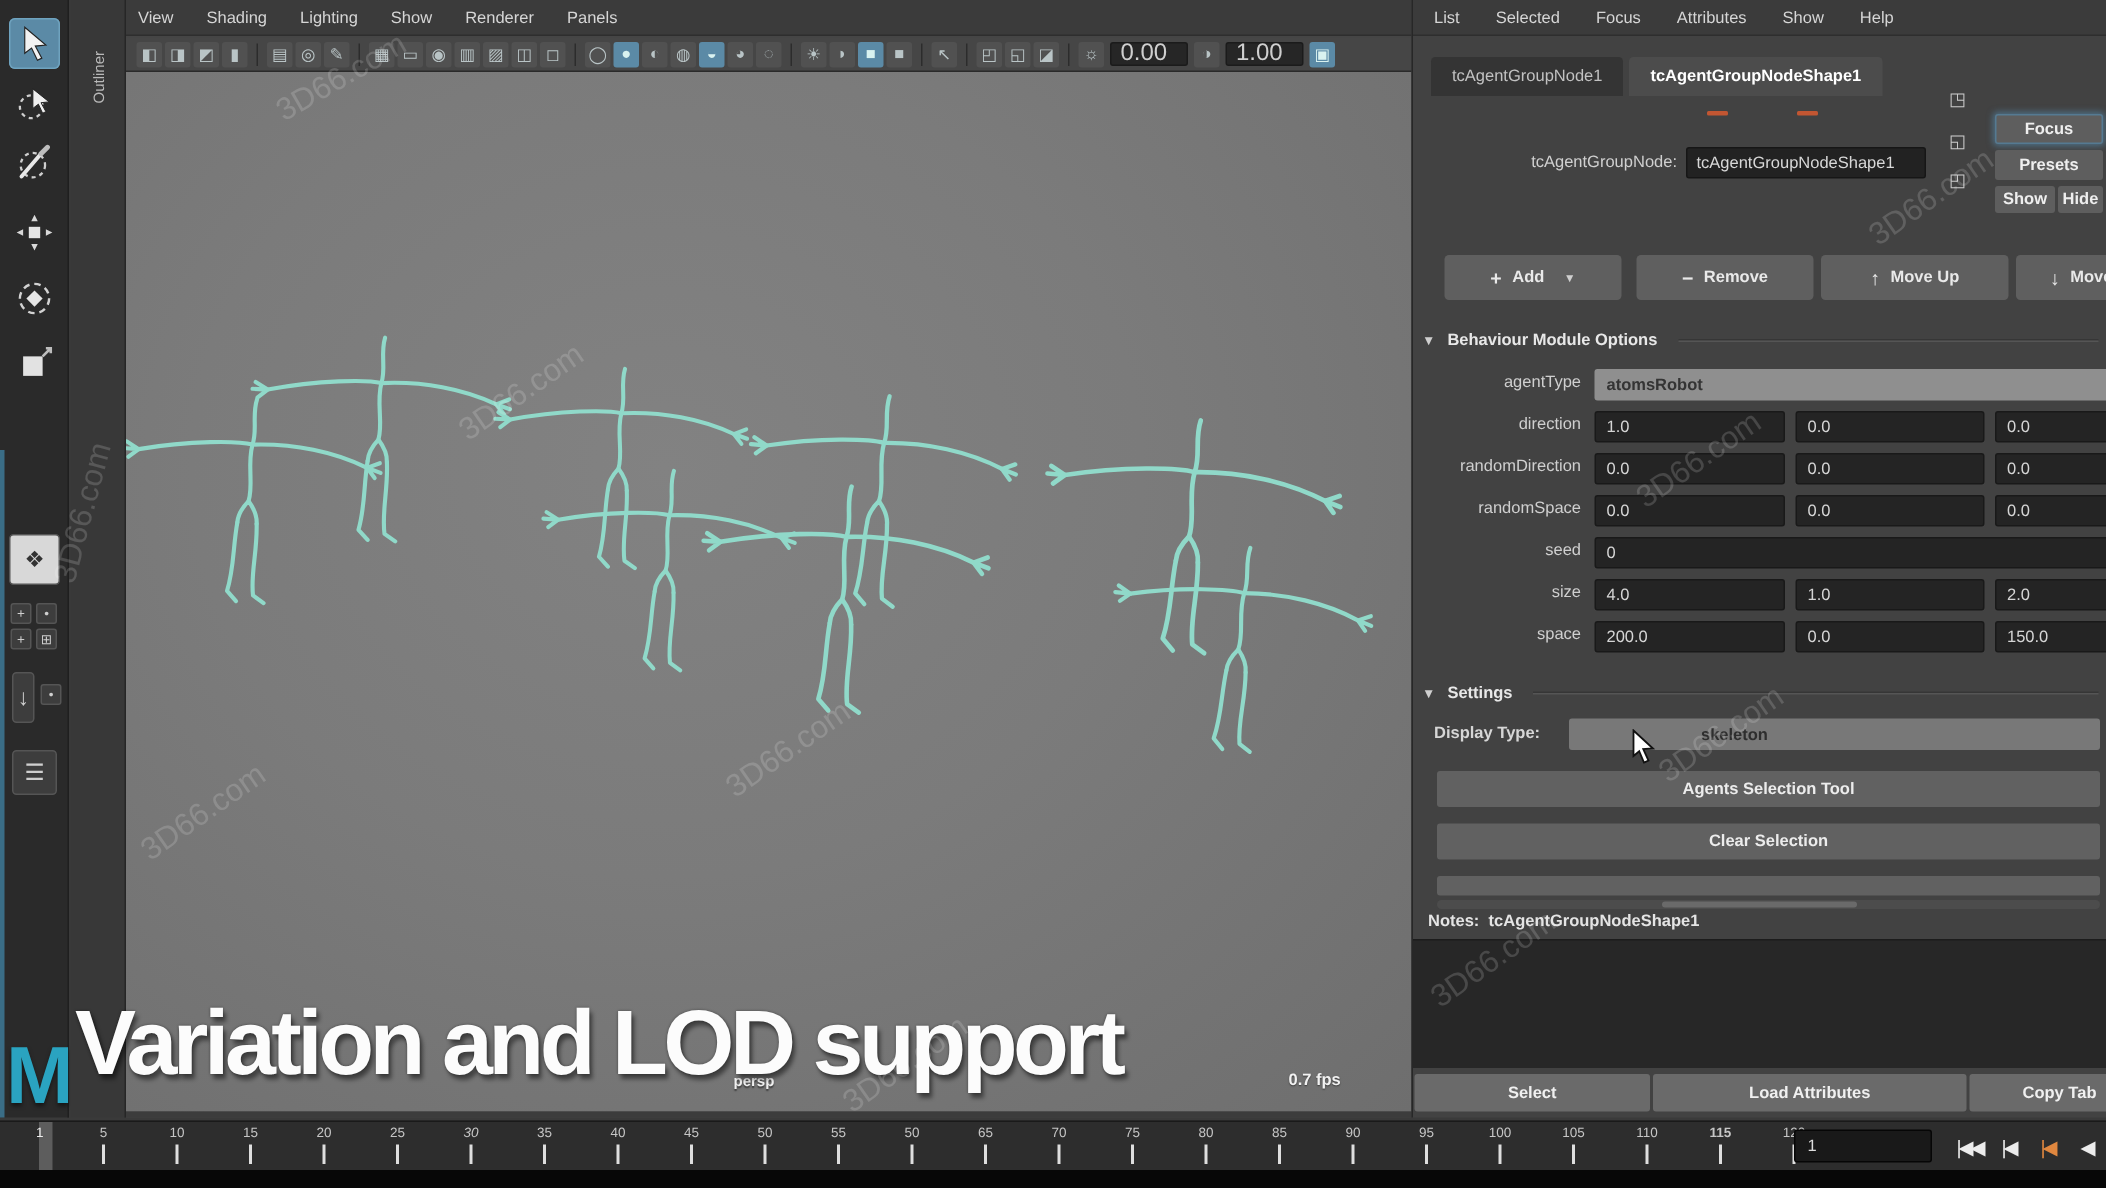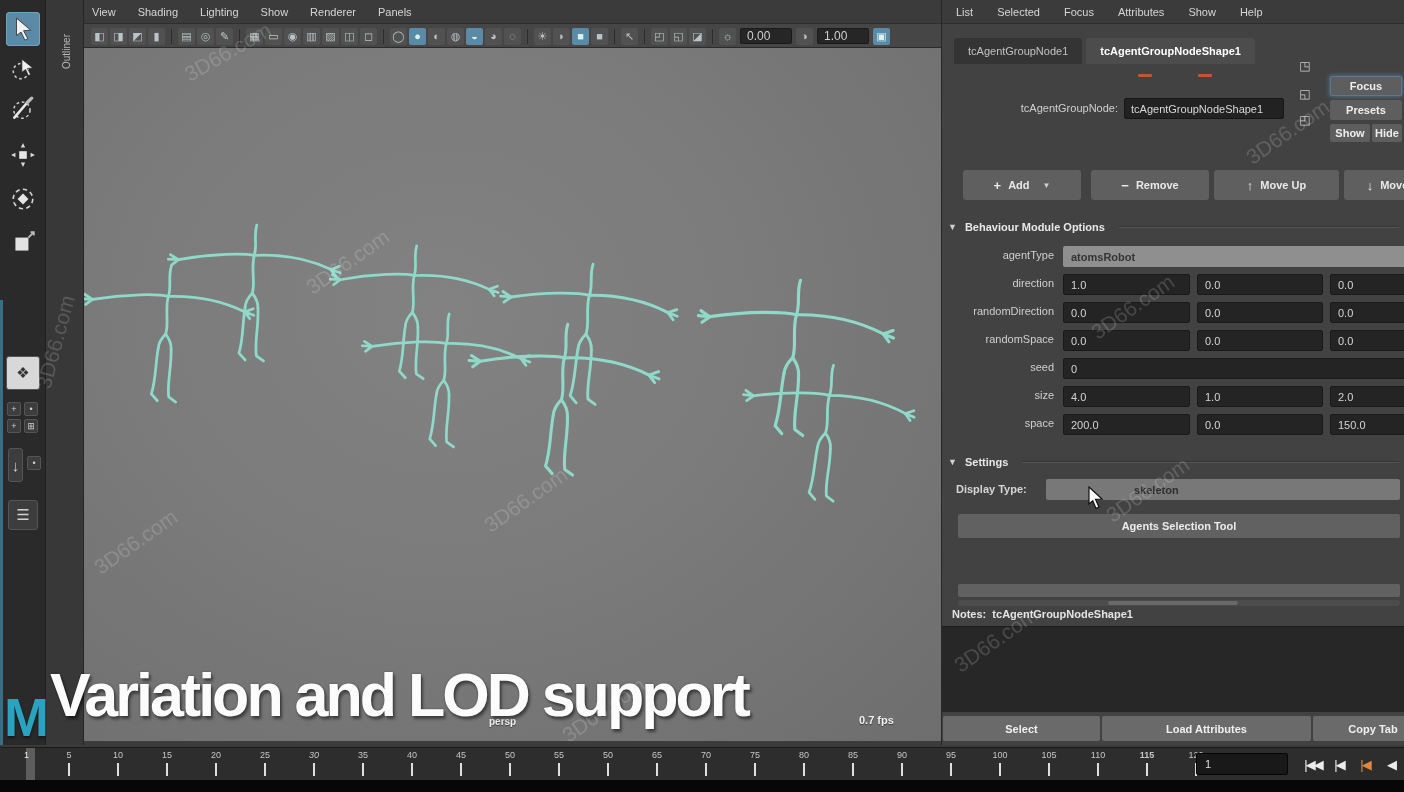--- a/index.html
+++ b/index.html
@@ -30,21 +30,21 @@
   #vp-menubar{position:absolute;left:0;top:0;width:100%;height:24px;background:#3b3b3b;display:flex;align-items:center;
      padding-left:8px;gap:22px;border-bottom:1px solid #2e2e2e;}
   .menu-item{font-size:11px;color:#d6d6d6;cursor:default;}
   #vp-toolbar{position:absolute;left:0;top:25px;width:100%;height:23px;background:#464646;display:flex;align-items:center;
      padding-left:6px;border-bottom:1px solid #2a2a2a;}
   .tb-icon{width:17px;height:17px;margin:0 1px;border-radius:2px;display:flex;align-items:center;justify-content:center;
      font-size:11px;color:#b9c4c6;background:#515151;}
   .tb-icon.hl{background:#5b8aa6;color:#d9f2f0;}
   .tb-sep{width:1px;height:15px;background:#2c2c2c;margin:0 5px;}
   .tb-field{height:16px;min-width:52px;background:#262626;border:1px solid #1b1b1b;border-radius:2px;color:#cfcfcf;
-     font-size:12px;display:flex;align-items:center;padding-left:6px;margin:0 3px;}
+     font-size:16px;display:flex;align-items:center;padding-left:6px;margin:0 3px;}
   #vp-canvas{position:absolute;left:0;top:48px;width:857px;height:693px;
      background:radial-gradient(ellipse at 42% 38%, #828282 0%, #7b7b7b 45%, #6e6e6e 100%);overflow:hidden;}
   #persp-label{position:absolute;left:405px;top:668px;font-size:10px;font-weight:bold;color:#f0f0f0;text-shadow:0 1px 1px rgba(0,0,0,.5);}
   #fps-label{position:absolute;left:775px;top:666px;font-size:11px;font-weight:bold;color:#f2f2f2;text-shadow:0 1px 1px rgba(0,0,0,.5);}
   #vp-bottom-line{position:absolute;left:0;top:741px;width:857px;height:4px;background:#3c3c3c;}
 
   
   #caption{position:absolute;left:50px;top:660px;font-size:61px;font-weight:bold;letter-spacing:-3px;color:#fcfcfc;
      text-shadow:2px 3px 3px rgba(0,0,0,.45),0 0 2px rgba(0,0,0,.4);z-index:40;white-space:nowrap;}
 
@@ -377,20 +377,23 @@
       <span class="tri">▼</span>
       <span>Settings</span>
       <span class="rule"></span>
     </div>
 
     <div id="display-row-label">Display Type:</div>
     <div class="enum" id="display-type-field">skeleton</div>
 
     <div class="big-btn" style="top:514px">
         <span>Agents Selection Tool</span>
+      </div>
+    <div class="big-btn" style="top:549px">
+        <span>Clear Selection</span>
       </div>
     <div class="big-btn" id="partial-btn"></div>
 
     <div id="scroll-groove">
         <div id="scroll-thumb"></div>
       </div>
 
     <div id="notes-row">
       <span>Notes:</span>&nbsp;
       <span>tcAgentGroupNodeShape1</span>

